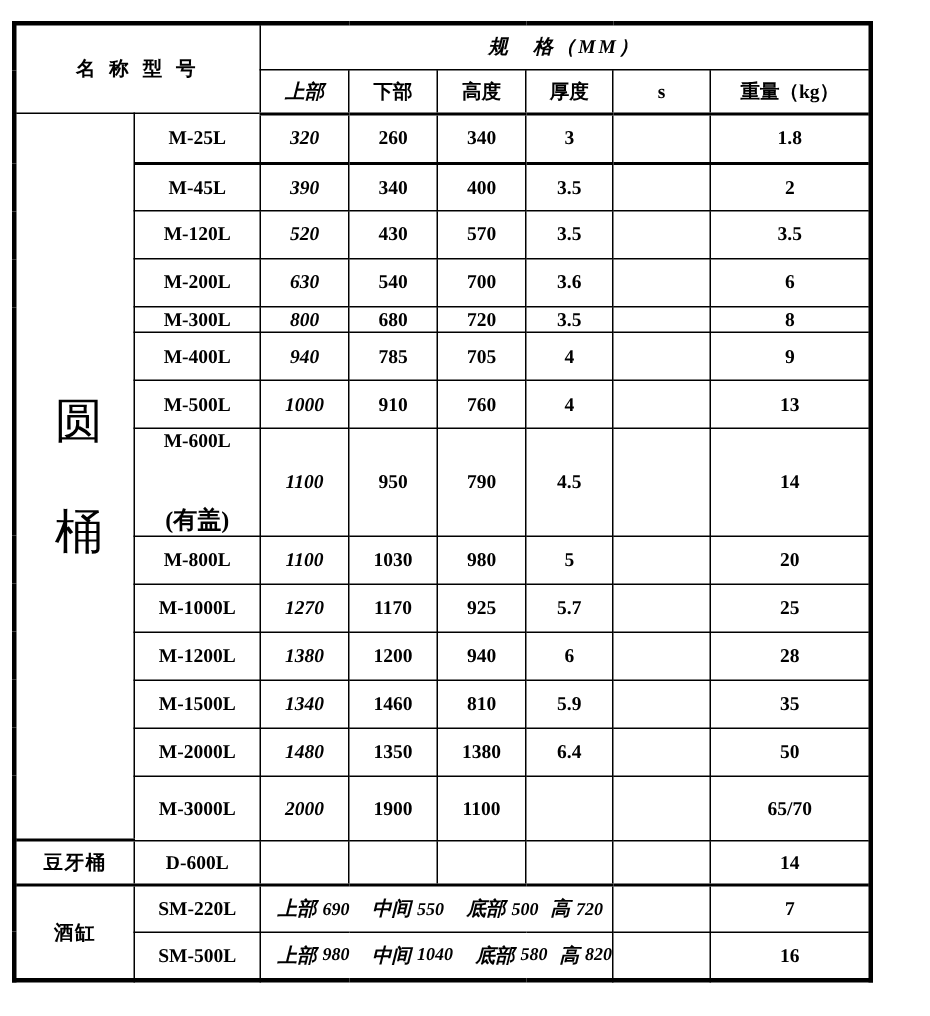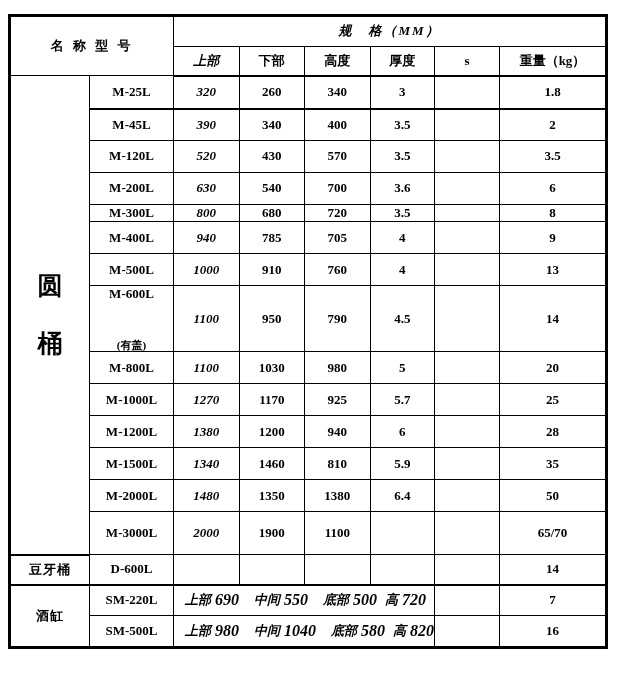--- a/index.html
+++ b/index.html
@@ -41,52 +41,52 @@
     font-size: 15px; letter-spacing: 3px; font-weight: bold; font-family: Liberation Serif, serif;
   }
   td.hdr-spec {
     font-size: 15px; letter-spacing: 2px; font-weight: bold;
   }
   td.hdr-sub { font-size: 14px; font-weight: bold; }
 
   
   td.model-cell { font-size: 13px; font-weight: bold; }
   td.num-cell   { font-size: 13px; font-weight: bold; }
-  .model-note   { font-size: 11px; font-weight: bold; line-height: 1.15; margin-top: 36px; }
+  .model-note   { font-size: 16px; font-weight: bold; line-height: 1.15; margin-top: 36px; }
 
   
   td.group-cell { font-weight: normal; }
   .vert-inner {
     display: inline-block;
     width: 27px;
     word-break: break-all;
-    font-size: 25px;
+    font-size: 32px;
     line-height: 2.3;
-    font-weight: bold;
+    font-weight: normal;
   }
   td.group-sprout { font-size: 15px; font-weight: normal; letter-spacing: 1px; }
   td.group-wine {
     font-size: 19px; font-weight: bold; letter-spacing: 1px;
     font-family: "Liberation Sans", "DejaVu Sans", sans-serif;
     margin-top: 32px;
   }
 
   
   td.merged-spec { text-align: left; }
   .spec-line {
     display: flex; align-items: center; justify-content: flex-start;
     gap: 15px; padding-left: 11px; white-space: nowrap;
   }
   .spec-pair { display: inline-flex; align-items: center; gap: 4px; }
   .spec-pair.tight { margin-left: -7px; }
   .spec-zh {
     font-family: "Liberation Sans", "DejaVu Sans", sans-serif;
     font-weight: bold; font-size: 13px;
   }
-  .spec-num { font-weight: bold; font-size: 16px; }
+  .spec-num { font-weight: bold; font-size: 12px; }
 </style>
 </head>
 <body>
 
 <div class="page">
   <table class="spec-table">
     <colgroup>
       <col style="width:80px">
         <col style="width:84px">
       <col style="width:58px">

